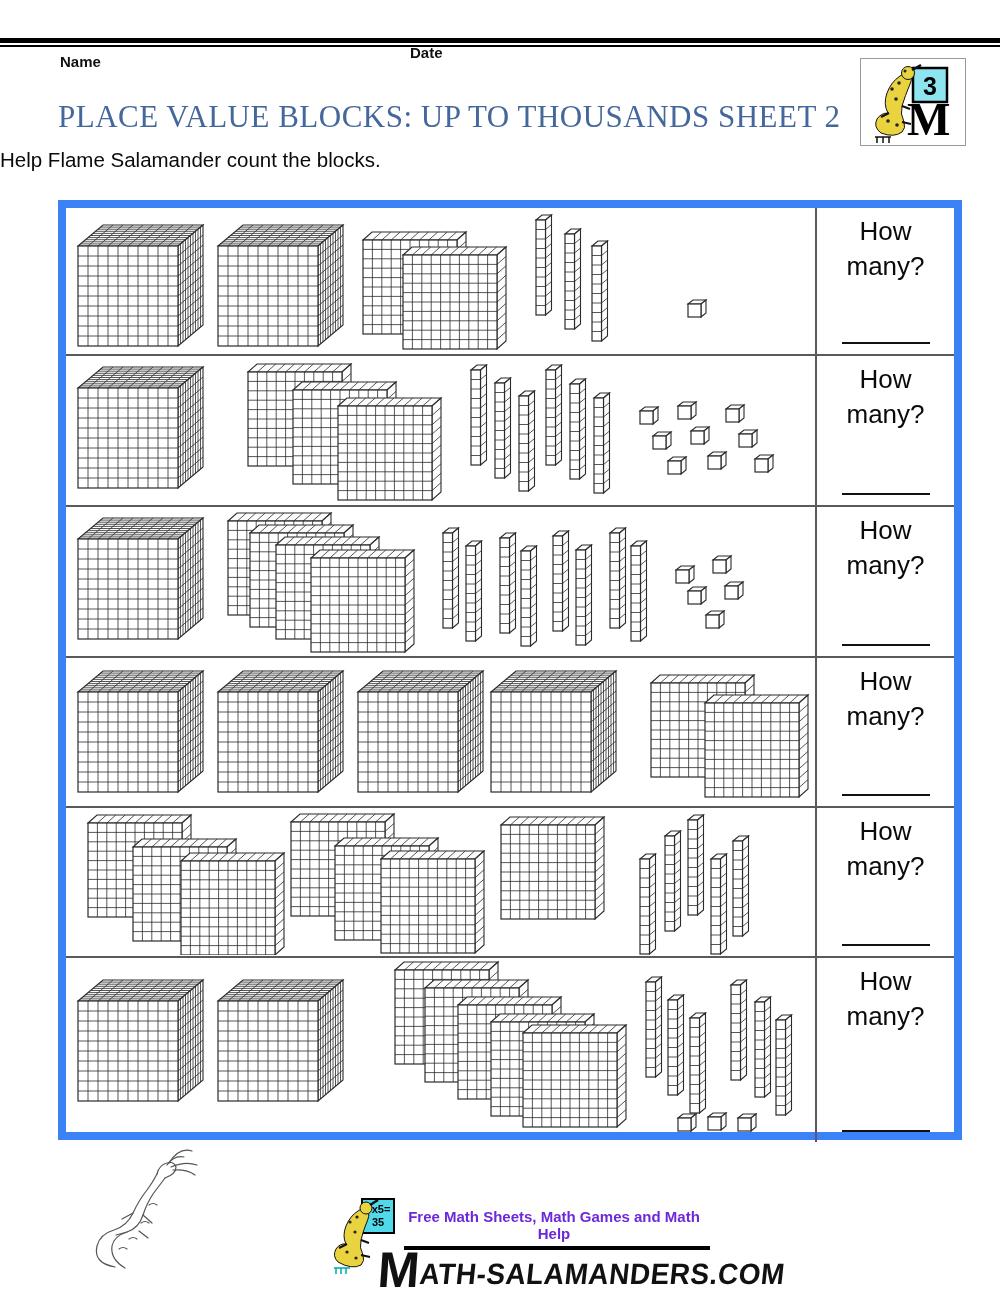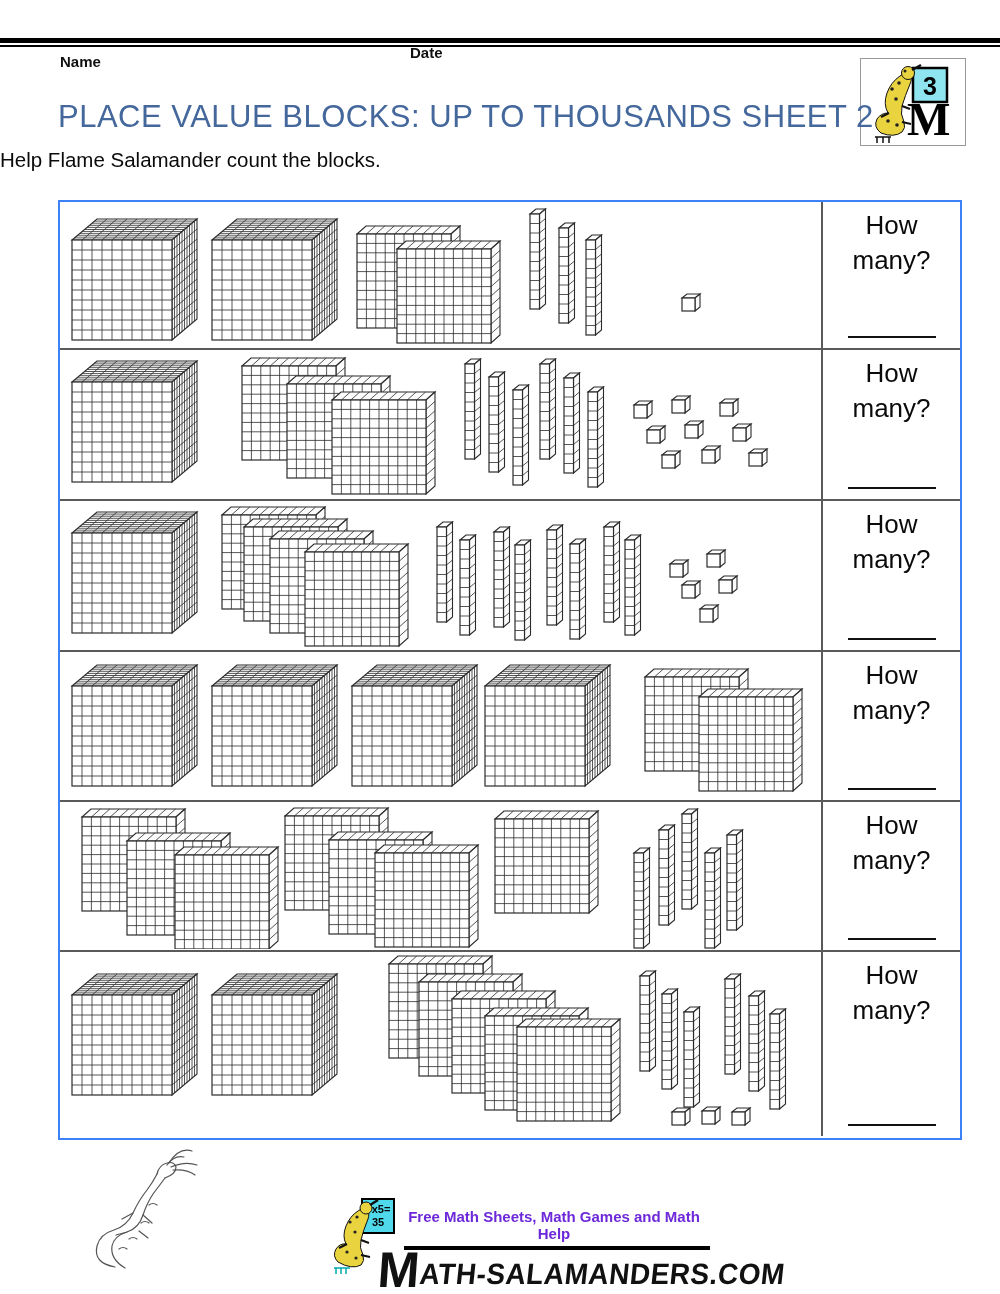--- a/index.html
+++ b/index.html
@@ -3,27 +3,27 @@
 <meta charset="utf-8">
 <style>
   html,body{margin:0;padding:0;background:#fff;}
   .page{position:relative;width:1000px;height:1294px;background:#ffffff;overflow:hidden;
         font-family:"Liberation Sans",sans-serif;color:#111;}
   
   .top-rule-a{position:absolute;left:0;top:38px;width:100%;height:5px;background:#000;}
   .top-rule-b{position:absolute;left:0;top:45px;width:100%;height:2px;background:#000;}
   .name-label{position:absolute;left:60px;top:53px;font-size:15px;font-weight:600;}
   .date-label{position:absolute;left:410px;top:44px;font-size:15px;font-weight:600;}
-  .page-title{position:absolute;left:58px;top:99px;font-family:Liberation Sans, sans-serif;
+  .page-title{position:absolute;left:58px;top:99px;font-family:Liberation Serif, serif;
               font-size:31px;letter-spacing:.5px;color:#45689C;white-space:nowrap;}
   .subtitle{position:absolute;left:0;top:148px;width:1000px;font-size:20.5px;color:#0a0a0a;}
   .corner-logo{position:absolute;left:860px;top:58px;width:106px;height:88px;border:1.5px solid #999;
                background:#fff;box-sizing:border-box;}
   
-  .worksheet{position:absolute;left:58px;top:200px;width:904px;height:940px;border:2px solid #3b82f6;
+  .worksheet{position:absolute;left:58px;top:200px;width:904px;height:940px;border:8px solid #3b82f6;
              box-sizing:border-box;background:#fff;display:flex;flex-direction:column;}
   .row{display:flex;box-sizing:border-box;border-bottom:2px solid #5a5a5a;}
   .row:last-child{border-bottom:none;}
   .r1{height:148px;} .r2{height:151px;} .r3{height:151px;} .r4{height:150px;} .r5{height:150px;} .r6{height:184px;}
   .cell-blocks{flex:1 1 auto;position:relative;overflow:hidden;}
   .cell-question{width:139px;flex:0 0 139px;border-left:2px solid #5a5a5a;box-sizing:border-box;
                  display:flex;flex-direction:column;align-items:center;}
   .q-label{margin-top:6px;font-size:26px;line-height:1.35;text-align:center;color:#0a0a0a;width:120px;}
   .answer-line{margin-top:auto;margin-bottom:10px;width:88px;height:0;border-bottom:2.5px solid #111;}
   

